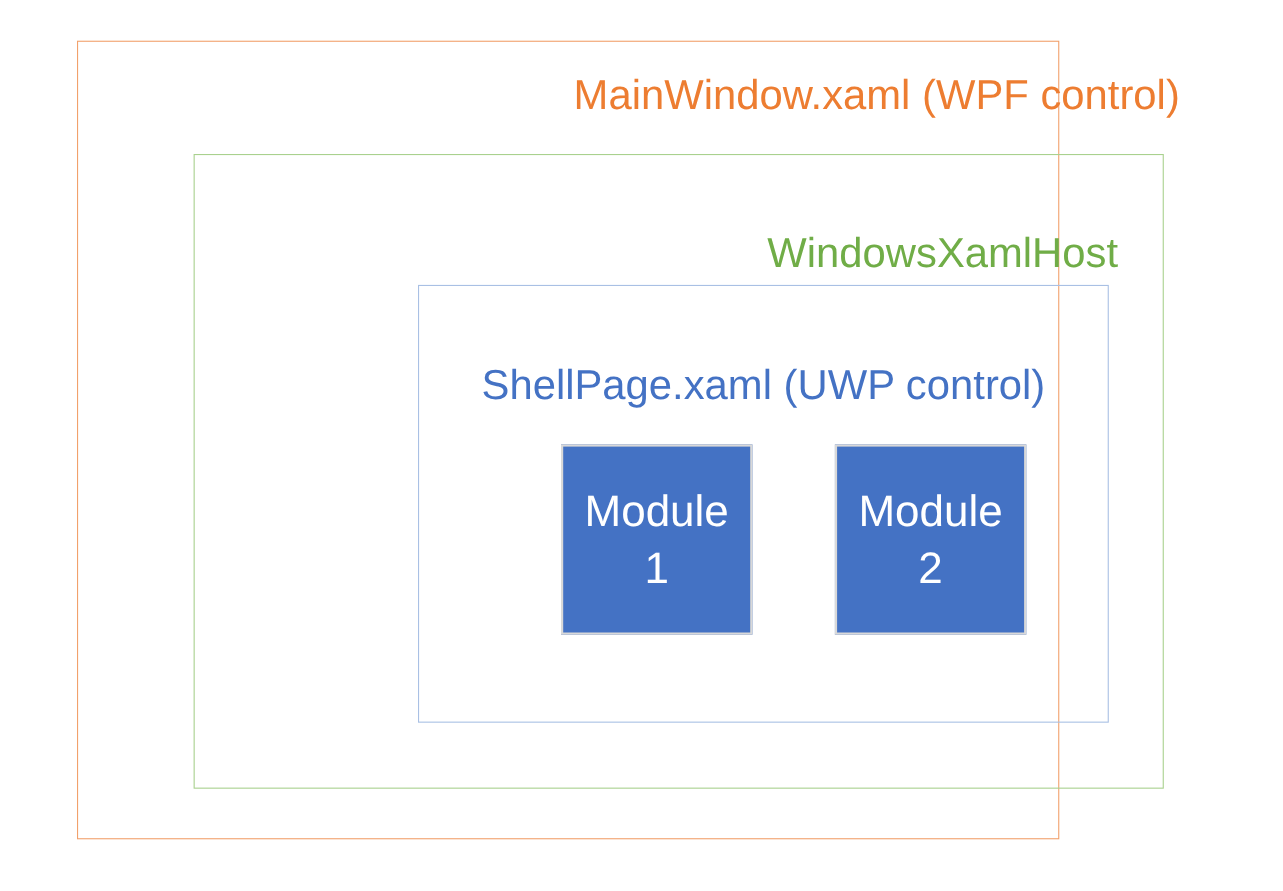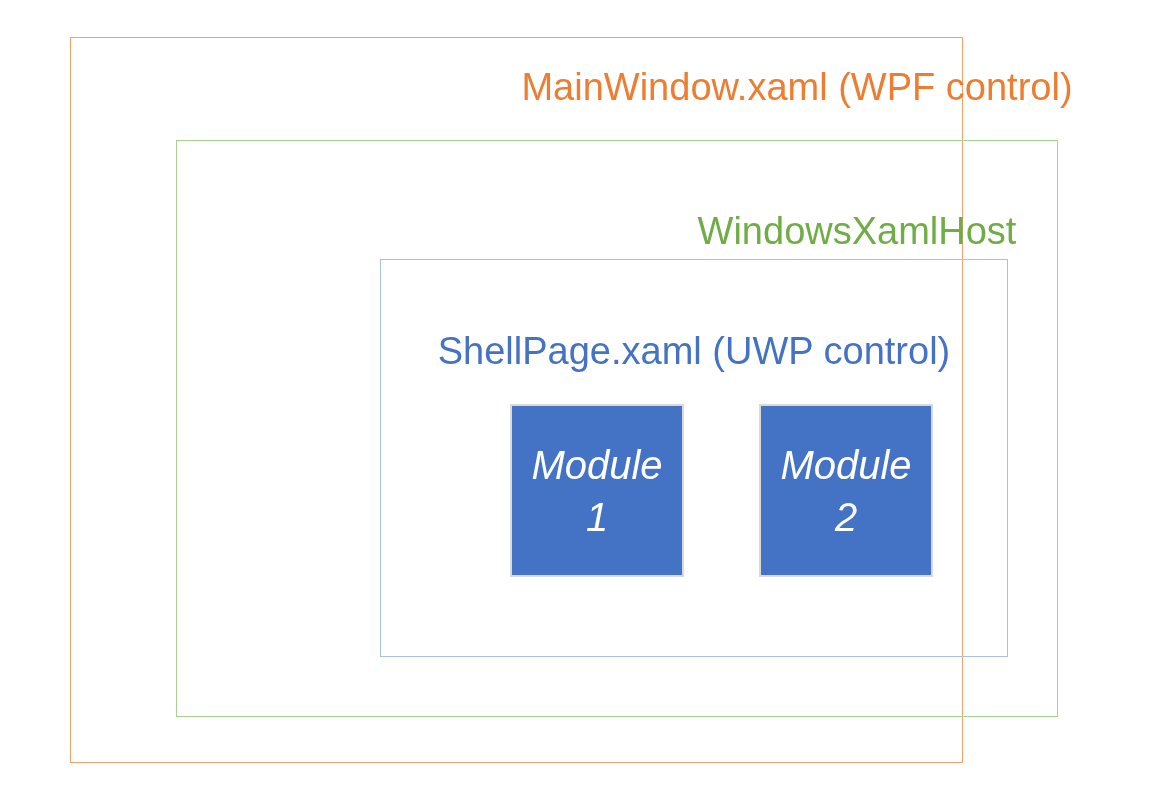--- a/index.html
+++ b/index.html
@@ -66,21 +66,20 @@
     background: var(--module-fill, #4472C4);
     border: 2px solid var(--module-border, #D9D9D9);
     display: flex;
     flex-direction: column;
     align-items: center;
     justify-content: center;
     color: var(--module-text, #FFFFFF);
     font-size: 40px;
     line-height: 1.3;
     text-align: left;
-    font-style: italic;
   }
   #module-1 { left: 129px; }
   #module-2 { left: 378px; }
 </style>
 </head>
 <body>
 
 <div class="box" id="outer-box">
   <div class="label" id="outer-label">MainWindow.xaml (WPF control)</div>
 

